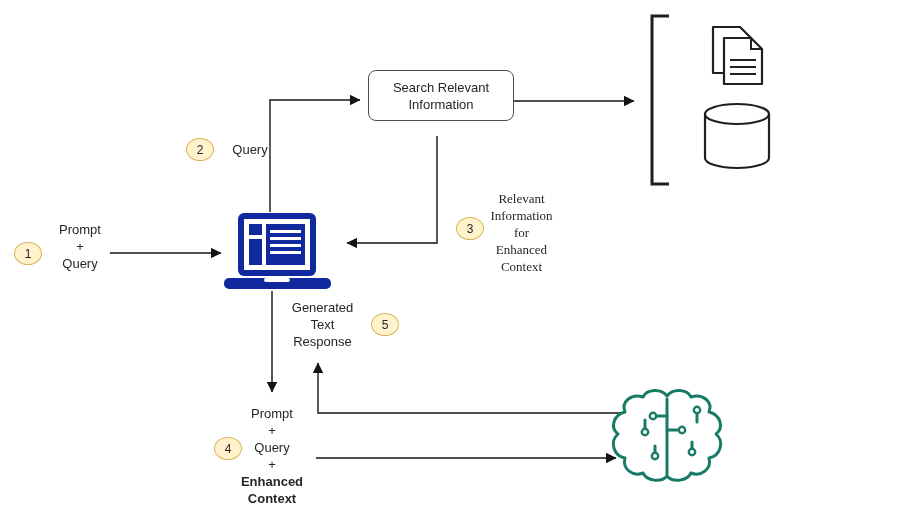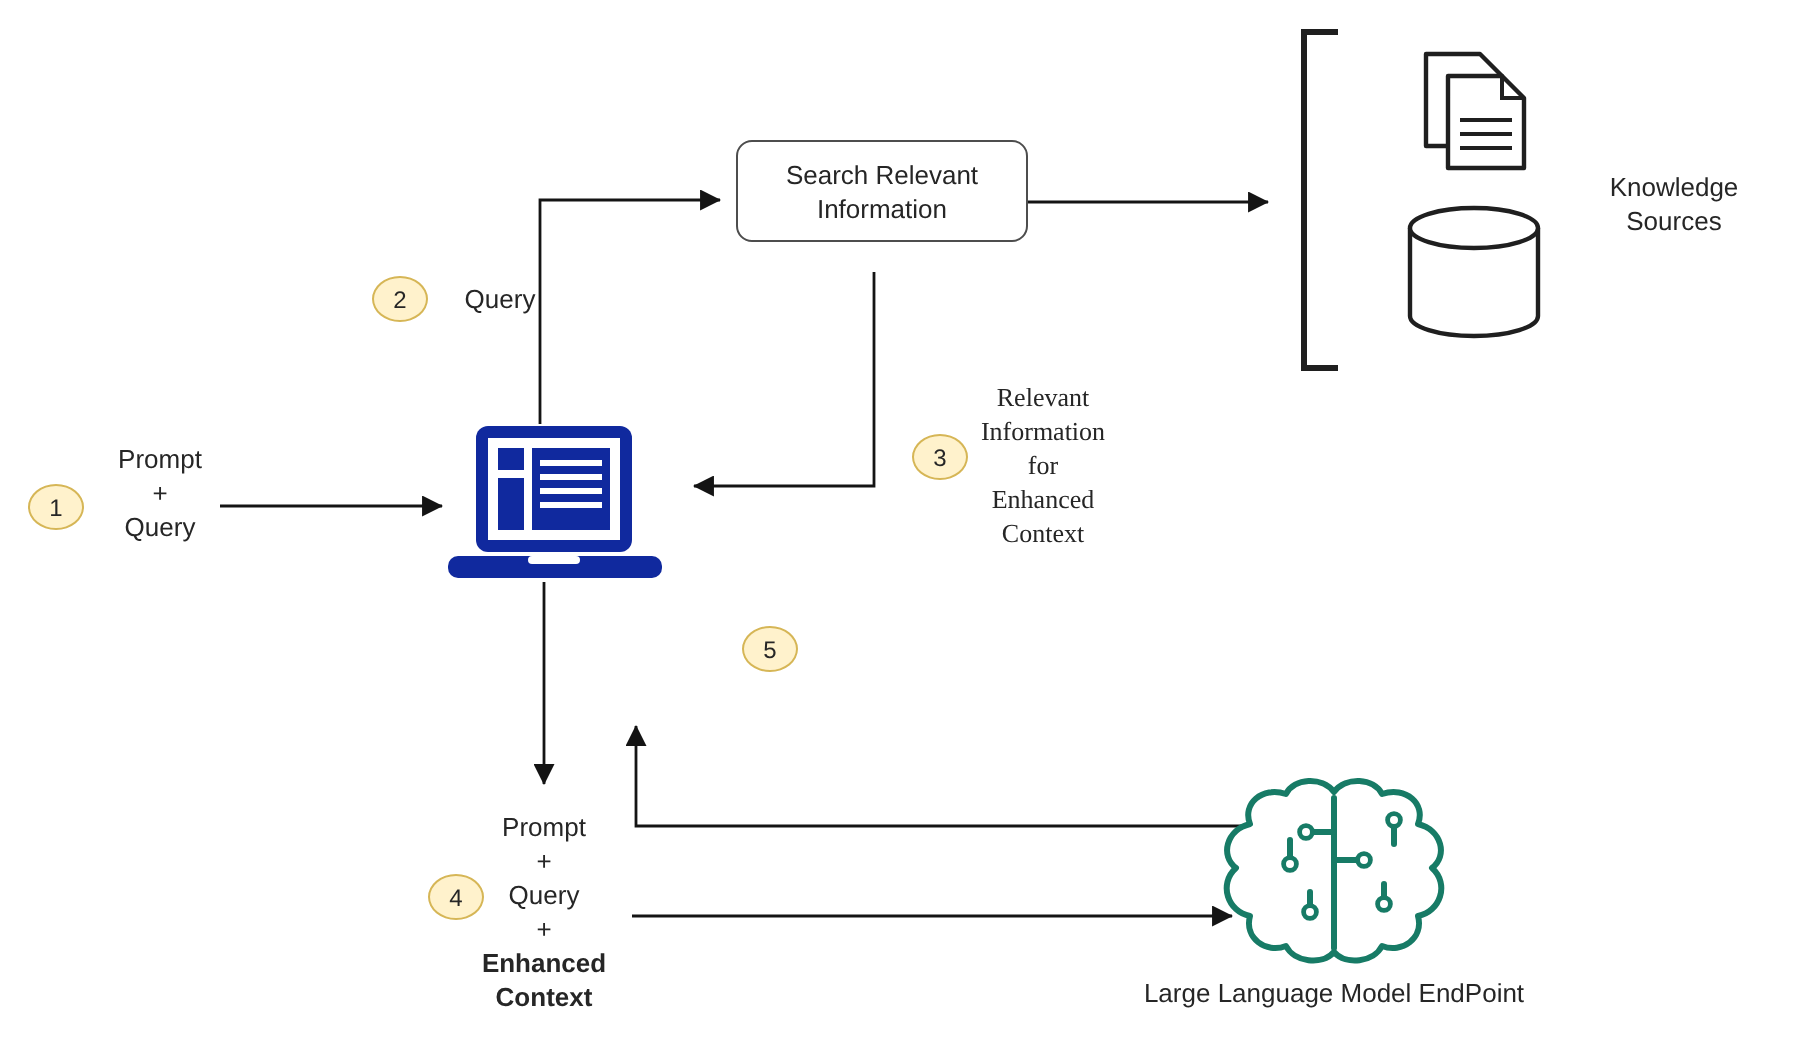--- a/index.html
+++ b/index.html
@@ -128,33 +128,33 @@
 
   <div class="label" style="left:38px; top:221px; width:84px;">Prompt
 +
 Query</div>
 
   <div class="label" style="left:224px; top:141px; width:52px;">Query</div>
 
   <div class="node-box">Search Relevant
 Information</div>
 
-  <div class="label" style="left:792px; top:85px; width:90px;">Knowledge
-Sources</div>
 
   <div class="label" style="left:464px; top:190px; width:115px;font-family:Liberation Serif, serif;">Relevant
 Information
 for
 Enhanced
 Context</div>
 
+  <div class="label" style="left:280px; top:299px; width:85px;">Generated
+Text
+Response</div>
 
   <div class="label" style="left:227px; top:405px; width:90px;">Prompt
 +
 Query
 +</div>
 
   <div class="label bold" style="left:227px; top:473px; width:90px;">Enhanced
 Context</div>
 
-  <div class="label" style="left:557px; top:488px; width:220px;">Large Language Model EndPoint</div>
 
 </div>
 
 </body></html>

